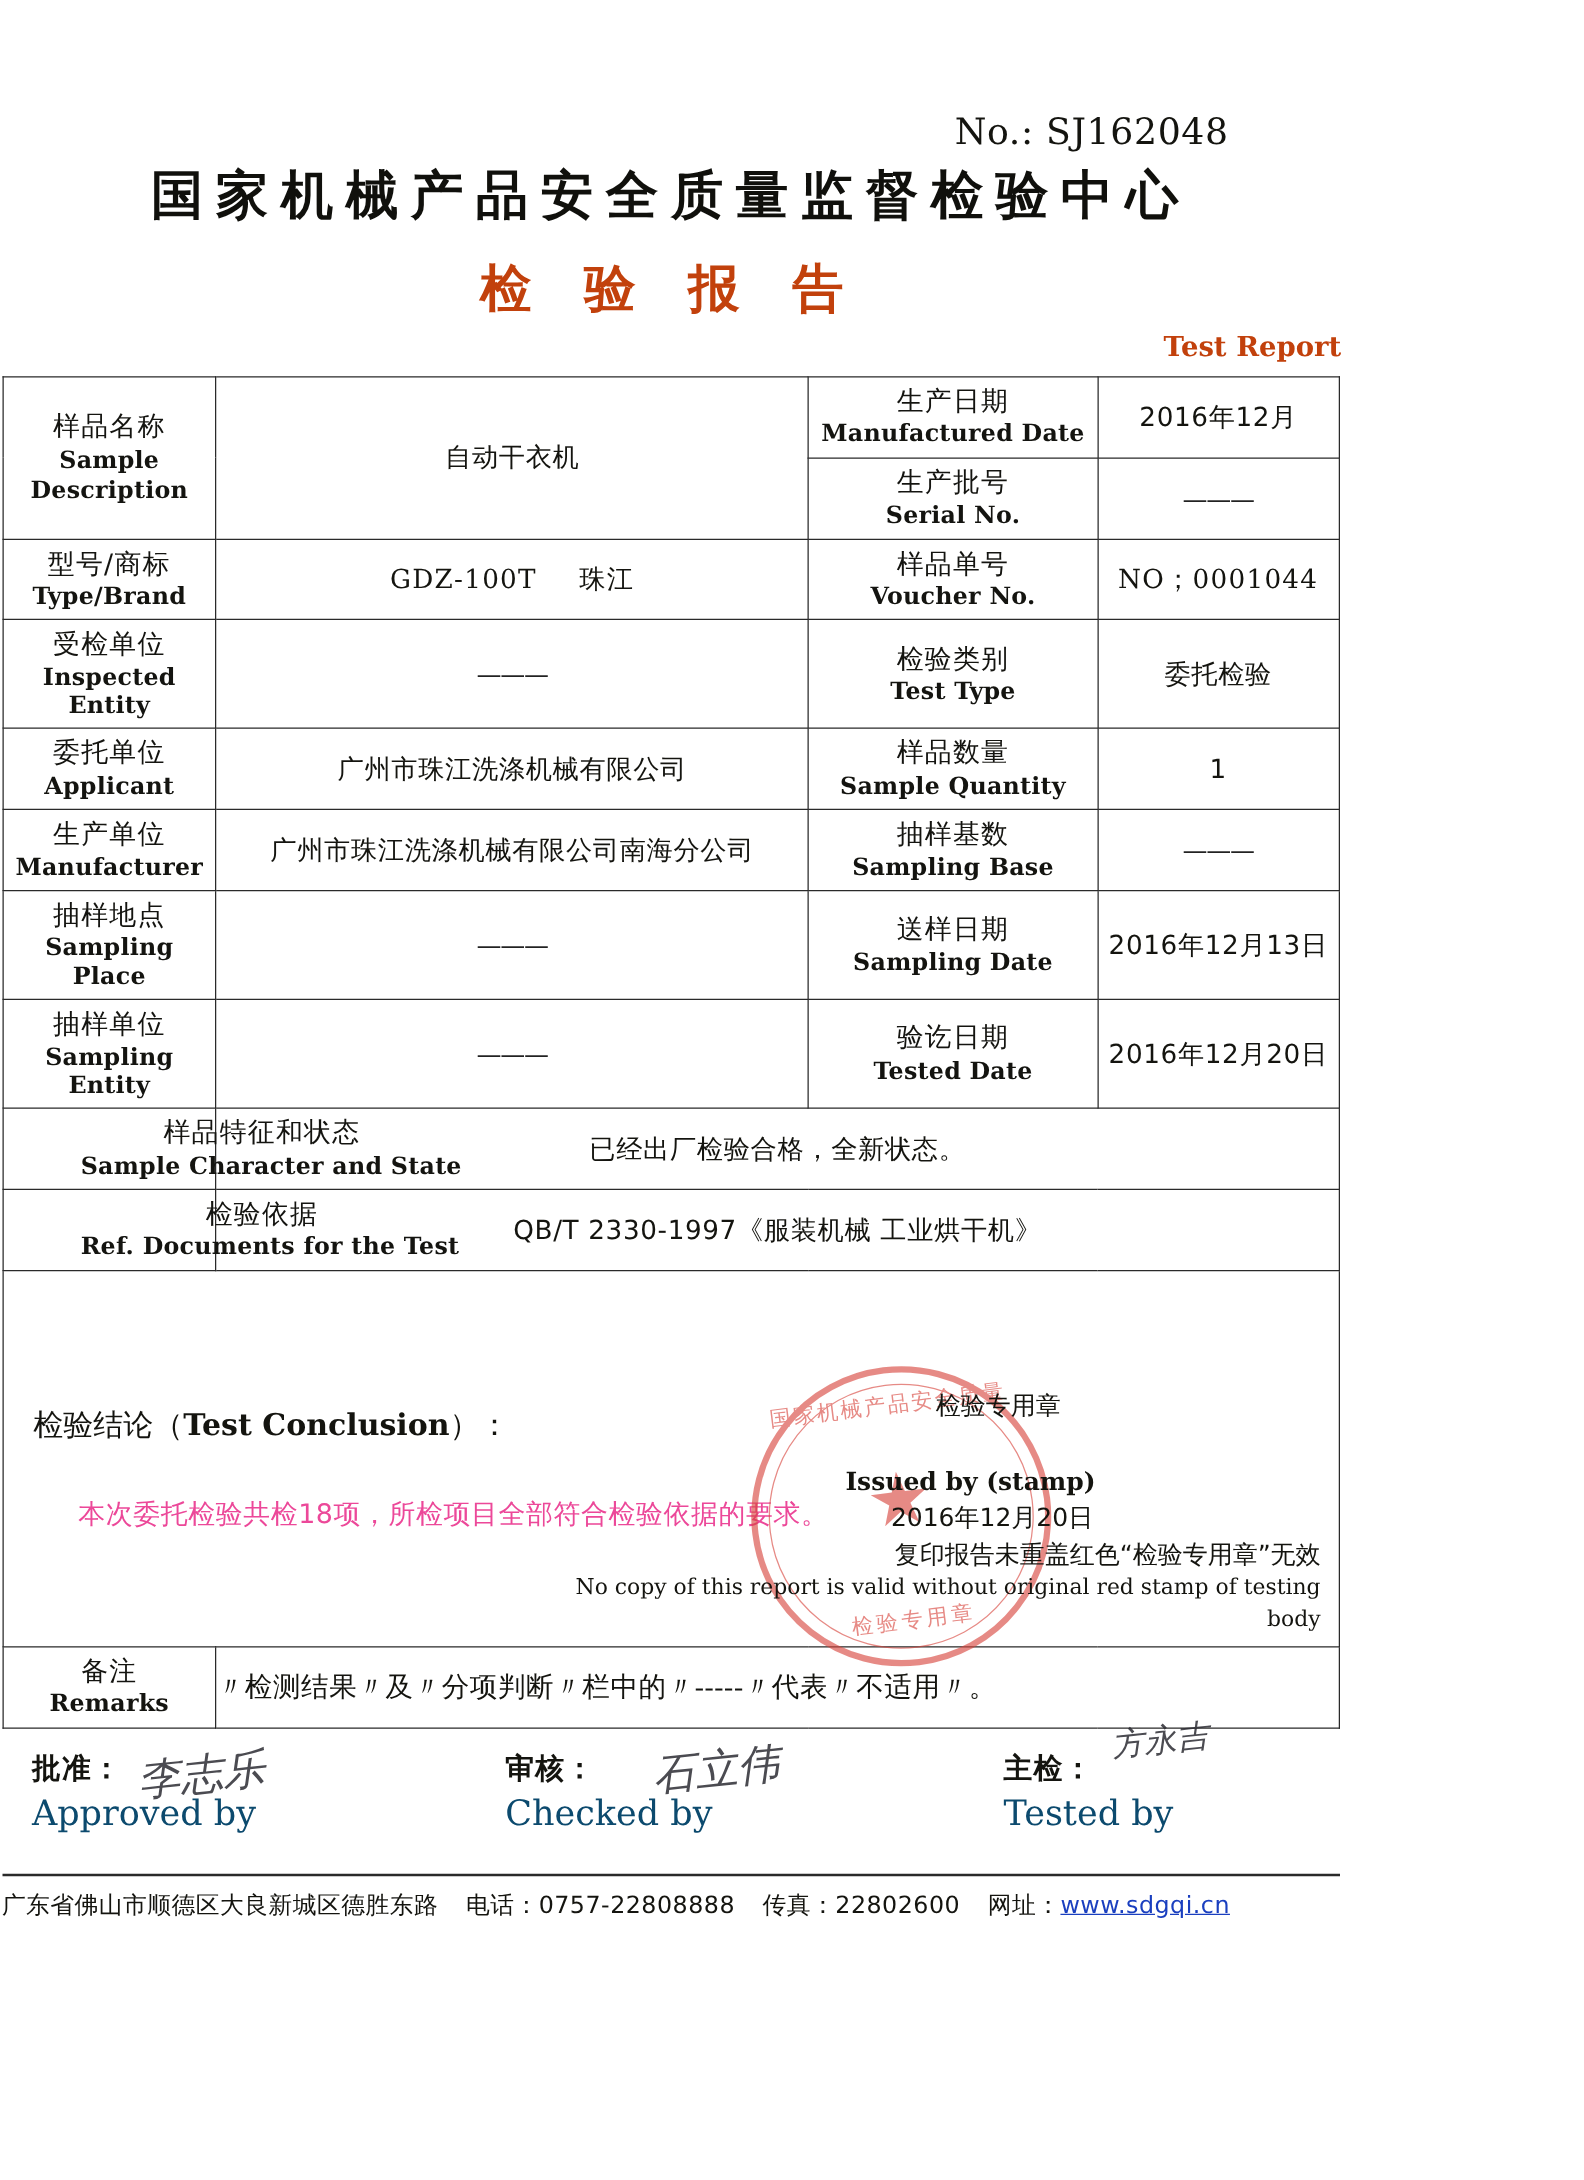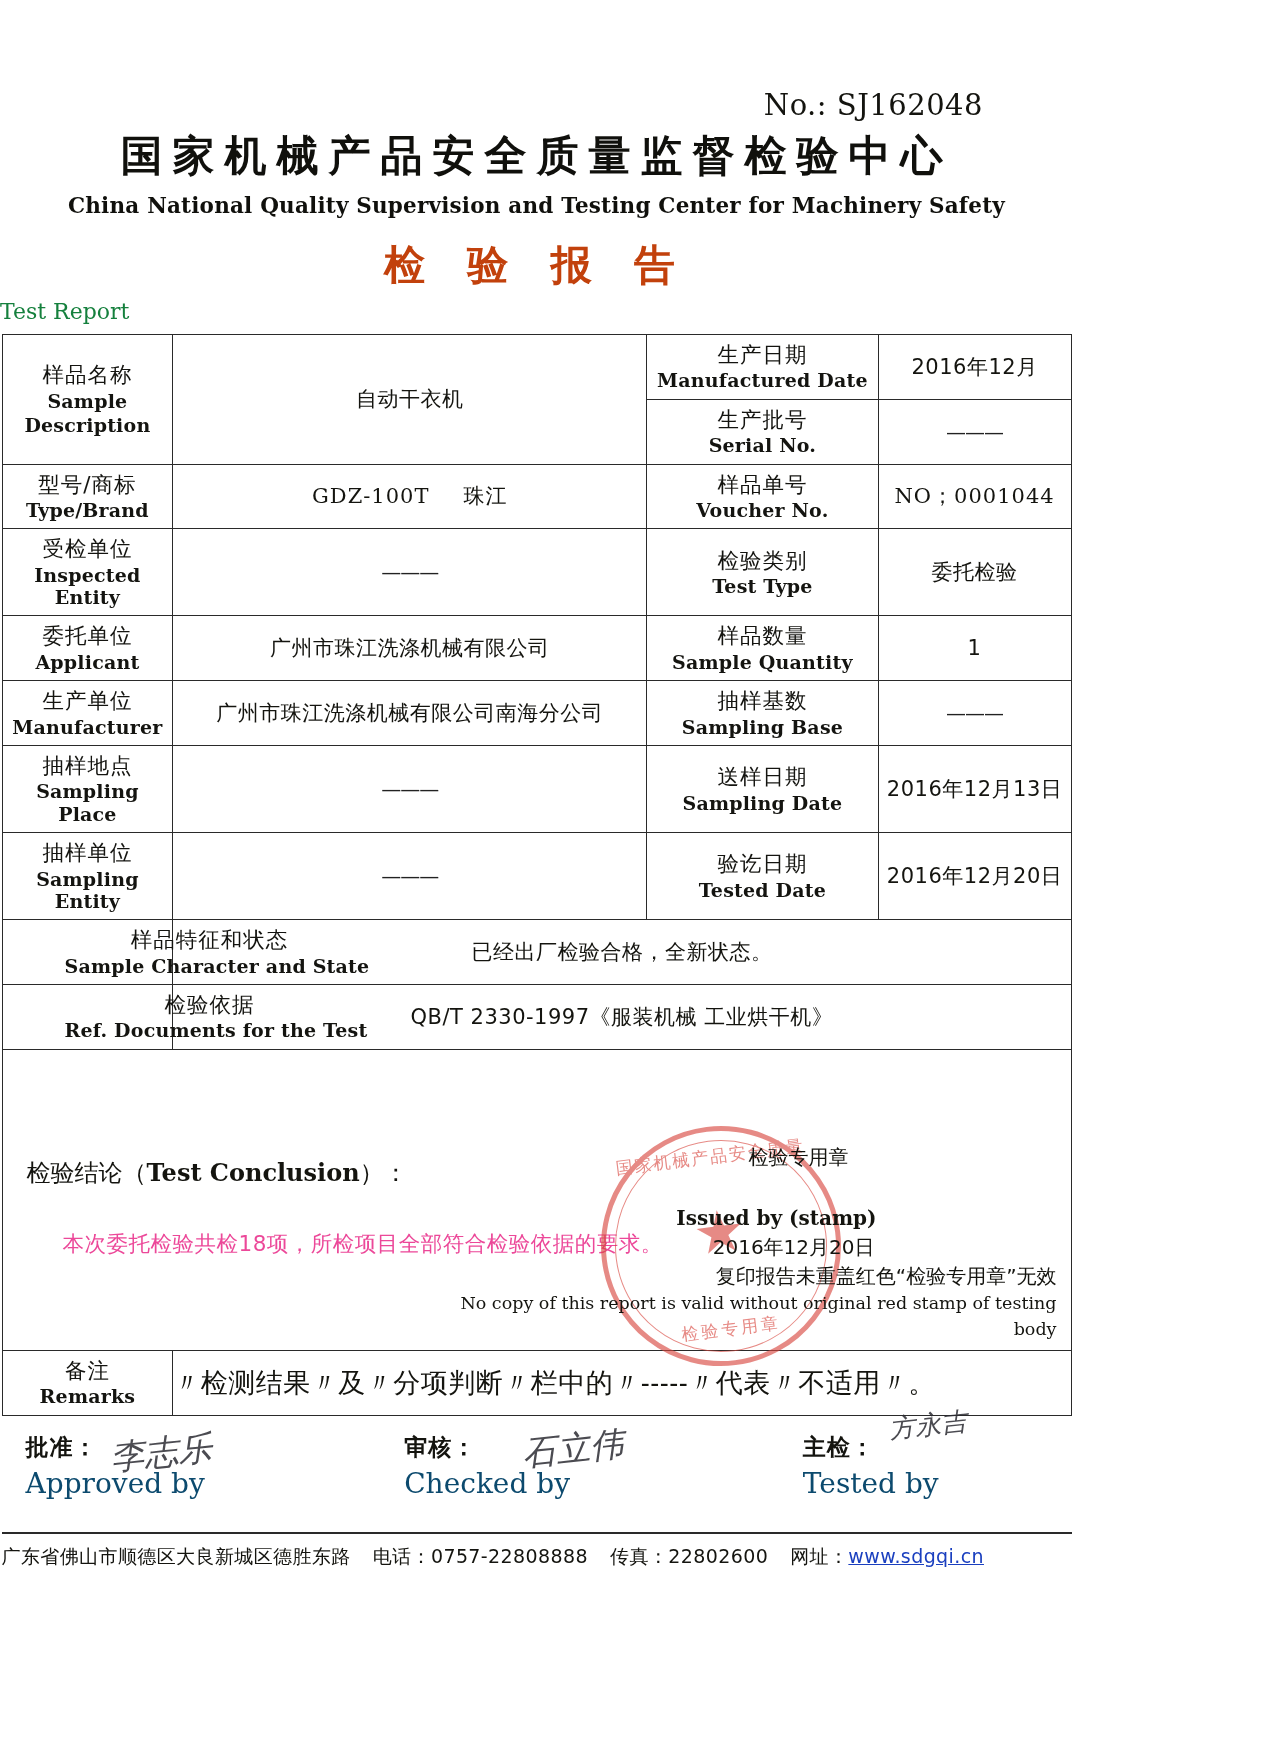--- a/index.html
+++ b/index.html
@@ -54,26 +54,26 @@
   .doc-title-cn {
     text-align: center;
     margin-top: 20px;
     font-family: "DejaVu Serif", "Liberation Serif", serif;
     font-weight: bold;
     font-size: 41px;
     letter-spacing: 14px;
     color: #c2410c;
   }
   .doc-title-en {
-    text-align: left;
+    text-align: right;
     margin-top: 6px;
     font-family: "DejaVu Serif", "Liberation Serif", serif;
-    font-weight: normal;
+    font-weight: bold;
     font-size: 22px;
-    color: #15803d;
+    color: #c2410c;
   }
   .page-count {
     text-align: right;
     margin-top: 22px;
     padding-right: 200px;
     font-family: "DejaVu Serif", "Liberation Serif", serif;
     font-size: 21px;
     letter-spacing: 2px;
     color: #14140f;
   }
@@ -242,22 +242,22 @@
     bottom: 20px;
     text-align: center;
     font-family: "DejaVu Serif", "Liberation Serif", serif;
     font-size: 17px;
     color: #d8443c;
     letter-spacing: 3px;
   }
 
   .remarks-txt {
     text-align: left !important;
-    font-family: Liberation Sans, sans-serif;
-    font-size: 27px;
+    font-family: Liberation Serif, serif;
+    font-size: 22px;
     padding: 14px 10px 14px 14px;
     color: #14140f;
     letter-spacing: 0.5px;
   }
 
   
   .sig-row {
     width: 1070px;
     margin: 16px auto 0 auto;
     display: flex;
@@ -326,21 +326,20 @@
 <body>
 
 <div class="page">
 
   <div class="report-no">
     <span>No.:</span>
     <span>SJ162048</span>
   </div>
 
   <div class="org-cn">国家机械产品安全质量监督检验中心</div>
-  <div class="org-en">China National Quality Supervision and Testing Center for Machinery Safety</div>
   <div class="doc-title-cn">检 验 报 告</div>
   <div class="doc-title-en">Test Report</div>
 
   <div class="tbl-wrap">
     <table class="main">
       <colgroup>
         <col style="width:155px">
         <col style="width:430px">
         <col style="width:210px">
         <col style="width:175px">

